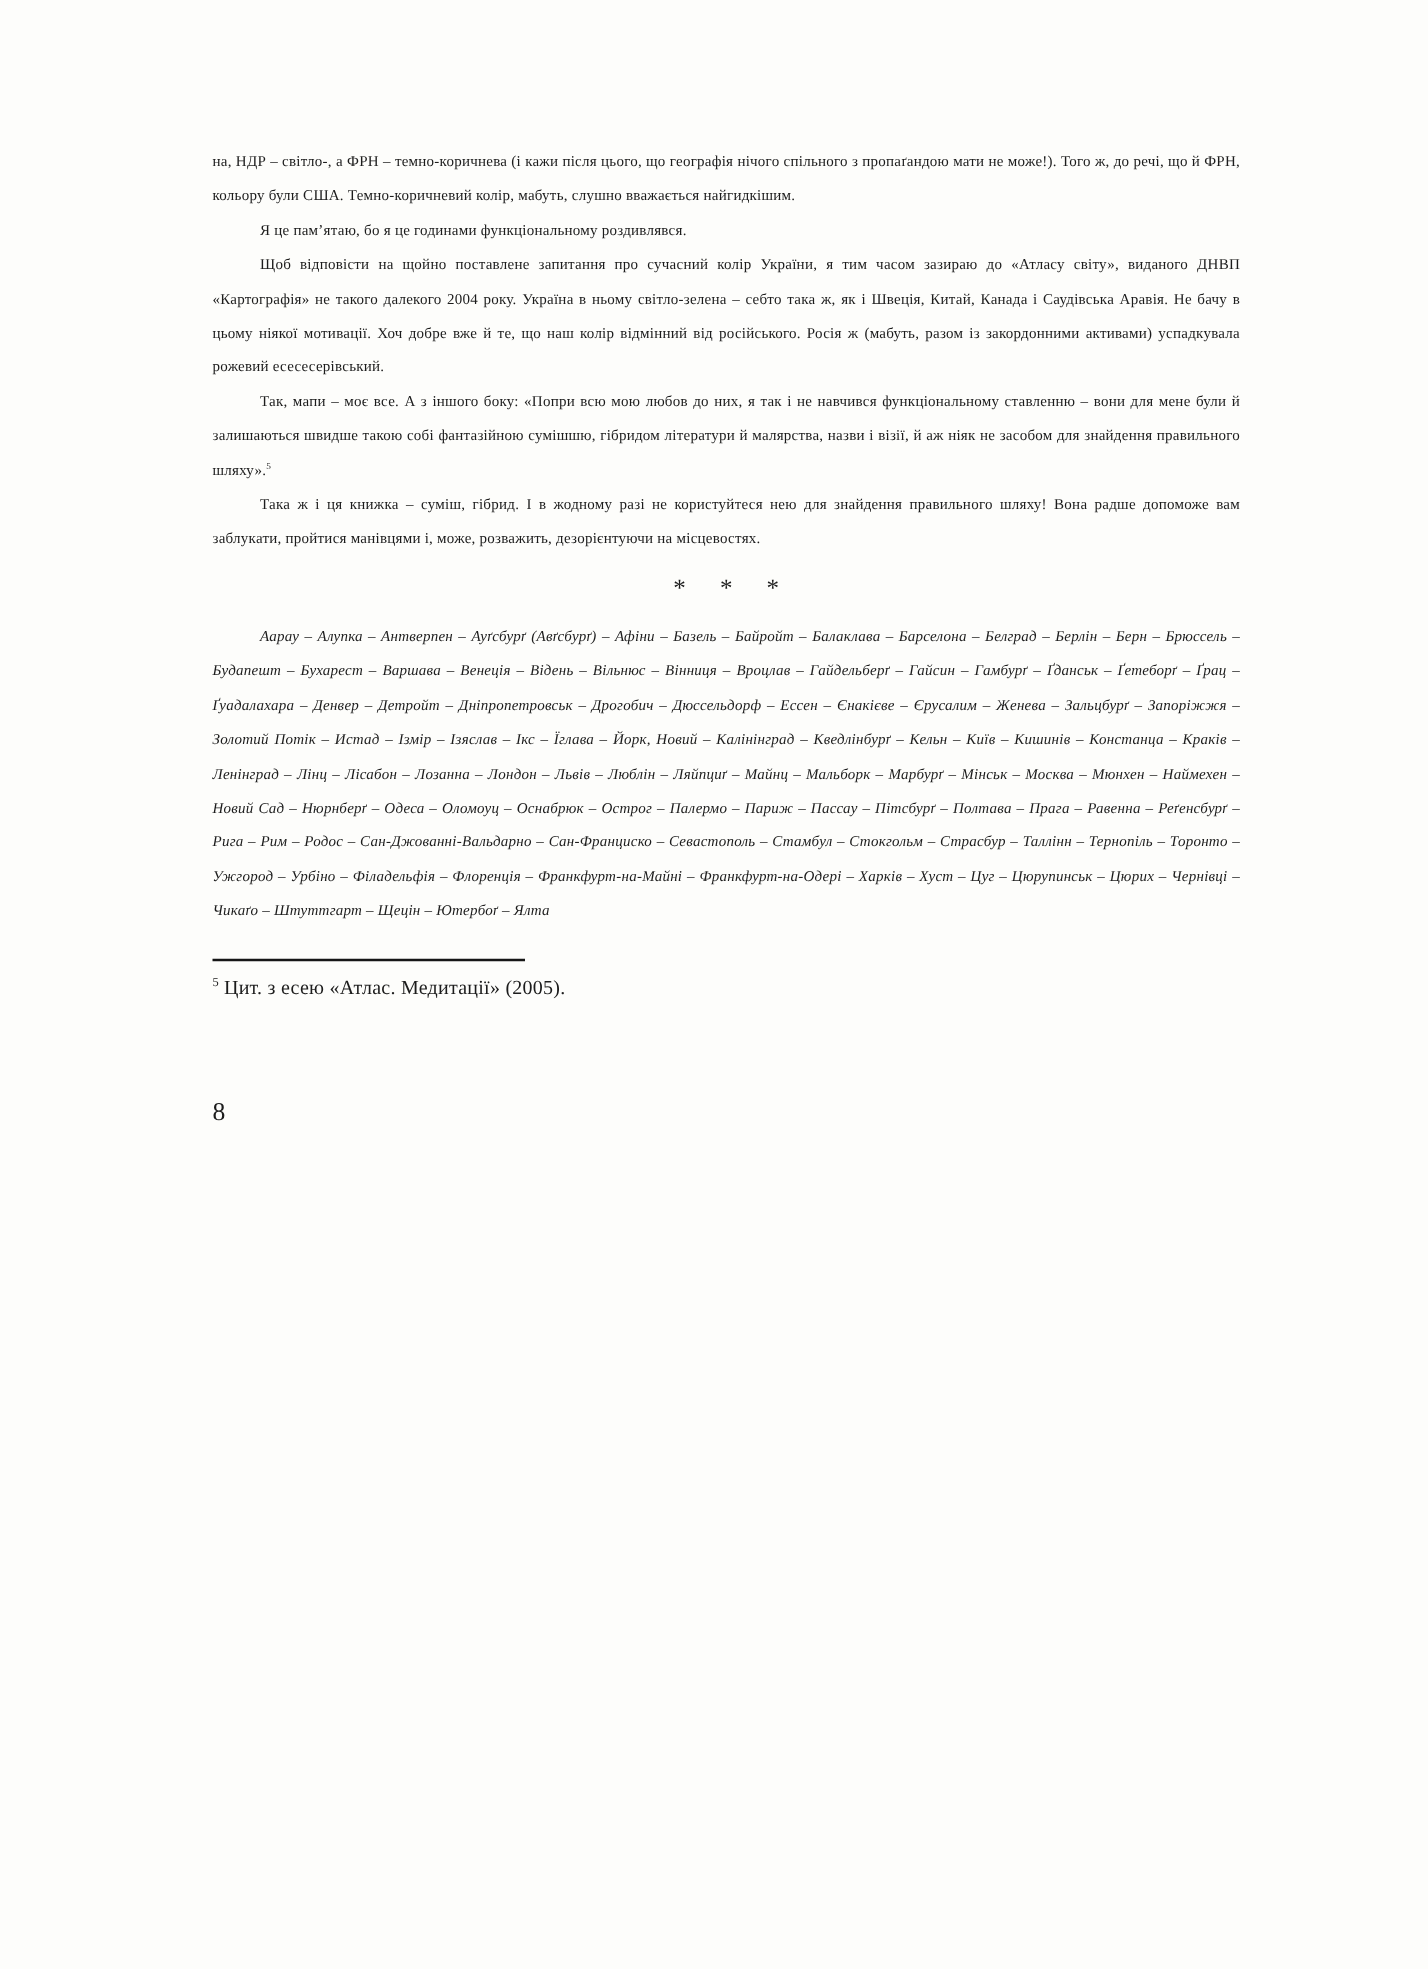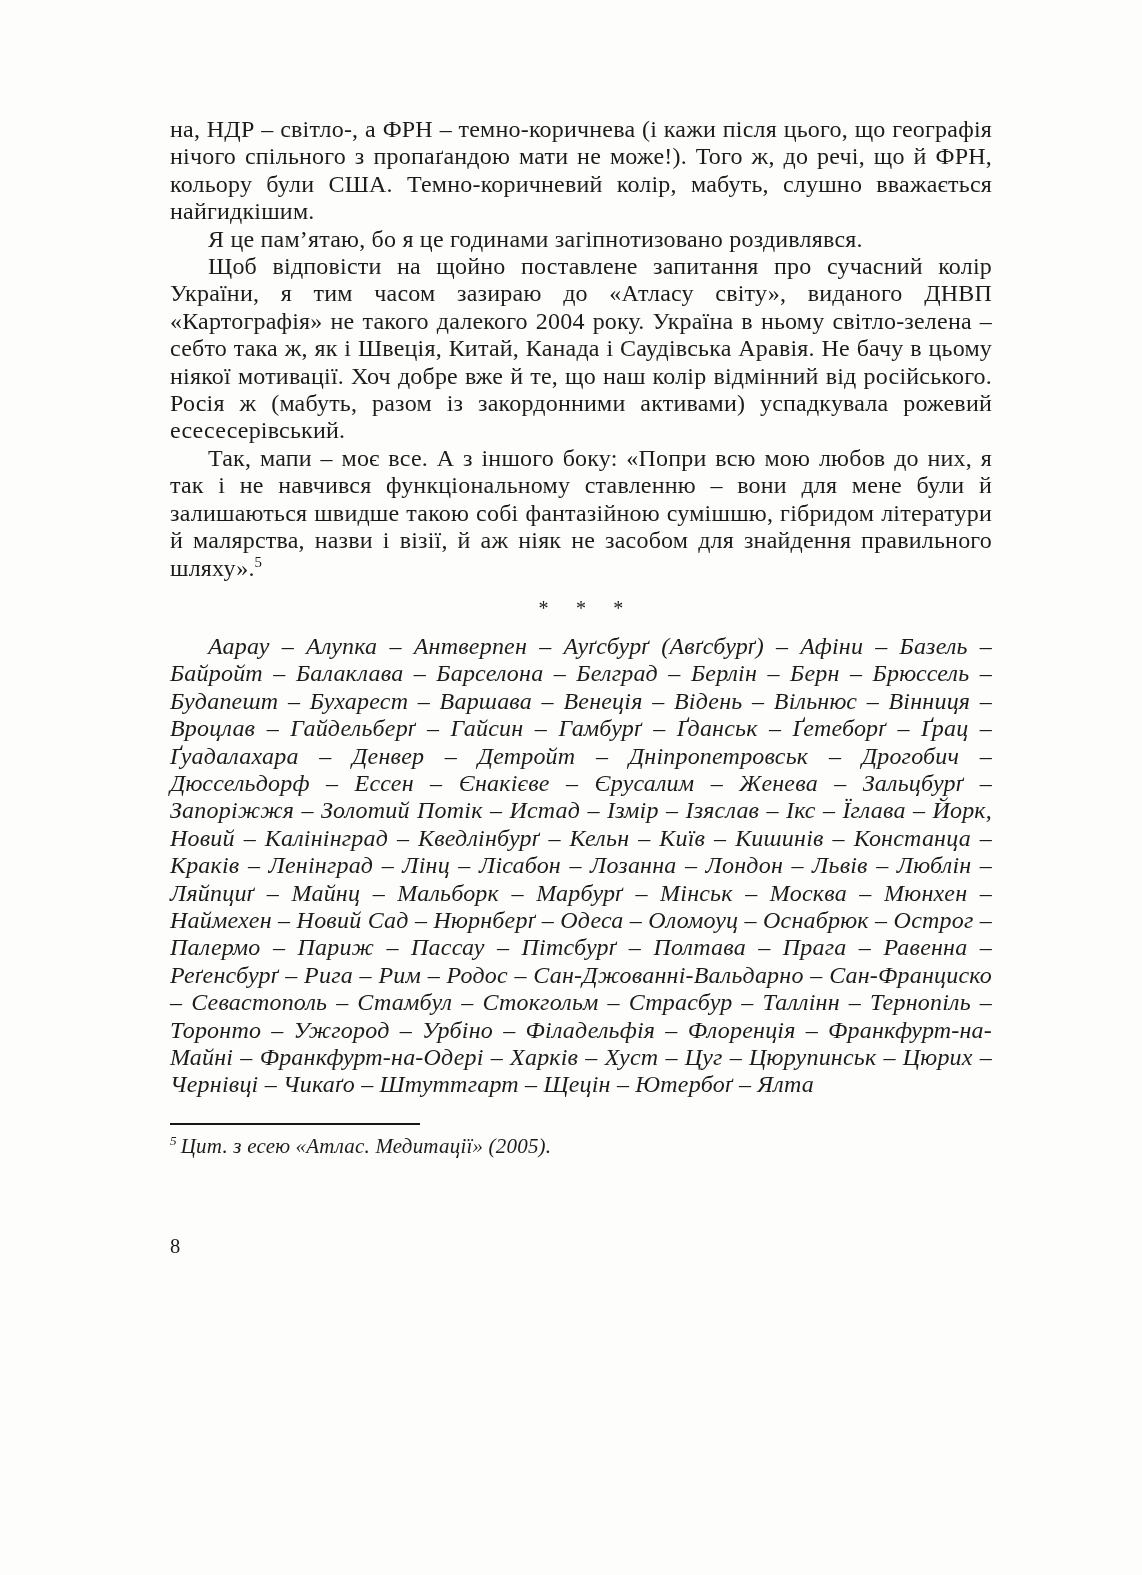--- a/index.html
+++ b/index.html
@@ -13,21 +13,21 @@
     overflow: hidden;
   }
   .page {
     box-sizing: border-box;
     width: 100%;
     height: 100%;
     padding: 116px 150px 0 170px;
   }
   .para {
     margin: 0;
-    font-size: 24px;
+    font-size: 12px;
     line-height: 27.4px;
     text-align: justify;
     text-indent: 38px;
     letter-spacing: 0.2px;
   }
   .para.no-indent { text-indent: 0; }
   .separator {
     font-size: 20px;
     text-align: center;
     margin: 15px 0 13px 0;
@@ -35,50 +35,50 @@
     letter-spacing: 0.2px;
   }
   .city-list { margin-top: 13px; font-style: italic; }
   sup {
     font-size: 0.62em;
     line-height: 0;
     vertical-align: super;
   }
   .footnote {
     margin-top: 24px;
-    font-size: 21px;
+    font-size: 16px;
     line-height: 25px;
     letter-spacing: 0.2px;
-    font-style: italic;
   }
   .footnote-rule {
     width: 250px;
     height: 0;
     border-top: 2px solid #161616;
     margin-bottom: 9px;
   }
   .footnote-text { margin-left: 4px; }
   .page-number {
     margin-top: 76px;
     font-size: 20.5px;
   }
 </style>
 </head>
 <body>
 
 <main class="page">
 
   <p class="para no-indent">на, НДР – світло-, а ФРН – темно-коричнева (і кажи після цього, що географія нічого спільного з пропаґандою мати не може!). Того ж, до речі, що й ФРН, кольору були США. Темно-коричневий колір, мабуть, слушно вважається найгидкішим.</p>
 
-  <p class="para">Я це пам’ятаю, бо я це годинами загіпнотизовано роздивлявся.</p>
+  <p class="para">Я це пам’ятаю, бо я це годинами функціональному роздивлявся.</p>
 
   <p class="para">Щоб відповісти на щойно поставлене запитання про сучасний колір України, я тим часом зазираю до «Атласу світу», виданого ДНВП «Картографія» не такого далекого 2004 року. Україна в ньому світло-зелена – себто така ж, як і Швеція, Китай, Канада і Саудівська Аравія. Не бачу в цьому ніякої мотивації. Хоч добре вже й те, що наш колір відмінний від російського. Росія ж (мабуть, разом із закордонними активами) успадкувала рожевий есесесерівський.</p>
 
   <p class="para"><span>Так, мапи – моє все. А з іншого боку: «Попри всю мою любов до них, я так і не навчився функціональному ставленню – вони для мене були й залишаються швидше такою собі фантазійною сумішшю, гібридом літератури й малярства, назви і візії, й аж ніяк не засобом для знайдення правильного шляху».</span><sup>5</sup></p>
 
+  <p class="para">Така ж і ця книжка – суміш, гібрид. І в жодному разі не користуйтеся нею для знайдення правильного шляху! Вона радше допоможе вам заблукати, пройтися манівцями і, може, розважить, дезорієнтуючи на місцевостях.</p>
 
 
   <div class="separator">* * *</div>
 
 
   <p class="para city-list">Аарау – Алупка – Антверпен – Ауґсбурґ (Авґсбурґ) – Афіни – Базель – Байройт – Балаклава – Барселона – Белград – Берлін – Берн – Брюссель – Будапешт – Бухарест – Варшава – Венеція – Відень – Вільнюс – Вінниця – Вроцлав – Гайдельберґ – Гайсин – Гамбурґ – Ґданськ – Ґетеборґ – Ґрац – Ґуадалахара – Денвер – Детройт – Дніпропетровськ – Дрогобич – Дюссельдорф – Ессен – Єнакієве – Єрусалим – Женева – Зальцбурґ – Запоріжжя – Золотий Потік – Истад – Ізмір – Ізяслав – Ікс – Їглава – Йорк, Новий – Калінінград – Кведлінбурґ – Кельн – Київ – Кишинів – Констанца – Краків – Ленінград – Лінц – Лісабон – Лозанна – Лондон – Львів – Люблін – Ляйпциґ – Майнц – Мальборк – Марбурґ – Мінськ – Москва – Мюнхен – Наймехен – Новий Сад – Нюрнберґ – Одеса – Оломоуц – Оснабрюк – Острог – Палермо – Париж – Пассау – Пітсбурґ – Полтава – Прага – Равенна – Реґенсбурґ – Рига – Рим – Родос – Сан-Джованні-Вальдарно – Сан-Франциско – Севастополь – Стамбул – Стокгольм – Страсбур – Таллінн – Тернопіль – Торонто – Ужгород – Урбіно – Філадельфія – Флоренція – Франкфурт-на-Майні – Франкфурт-на-Одері – Харків – Хуст – Цуг – Цюрупинськ – Цюрих – Чернівці – Чикаґо – Штуттгарт – Щецін – Ютербоґ – Ялта</p>
 
 
 
   <div class="footnote">

